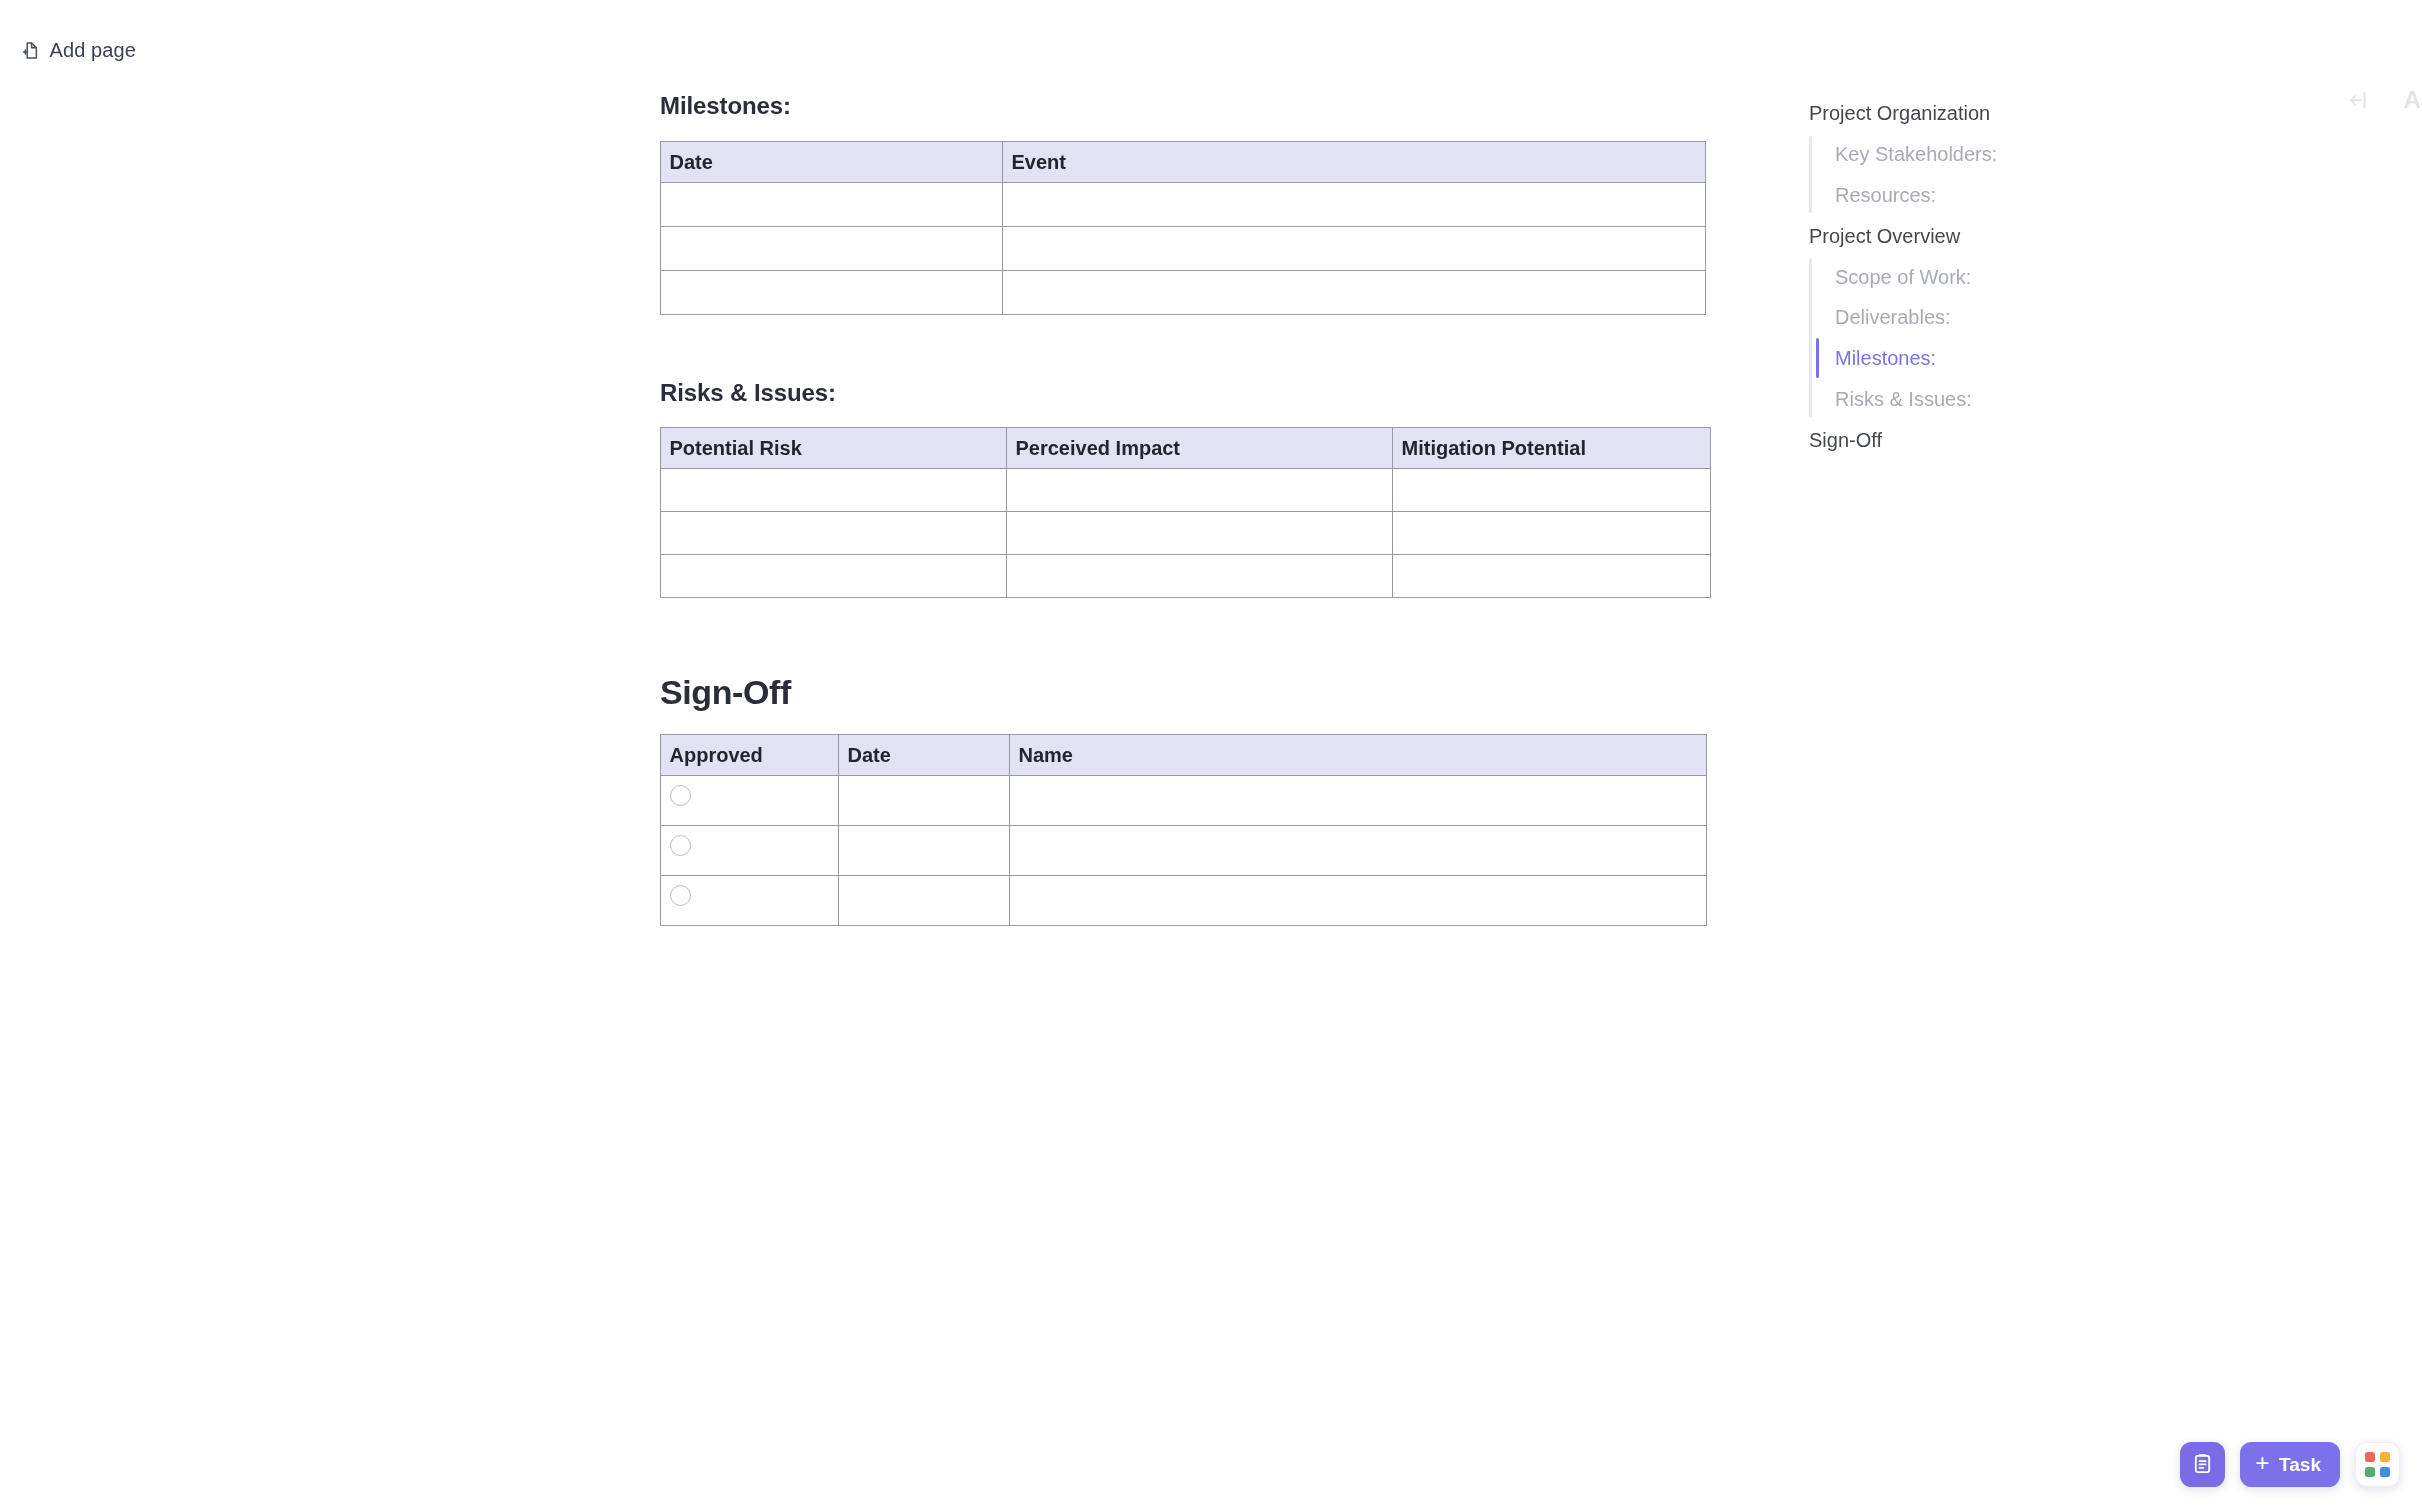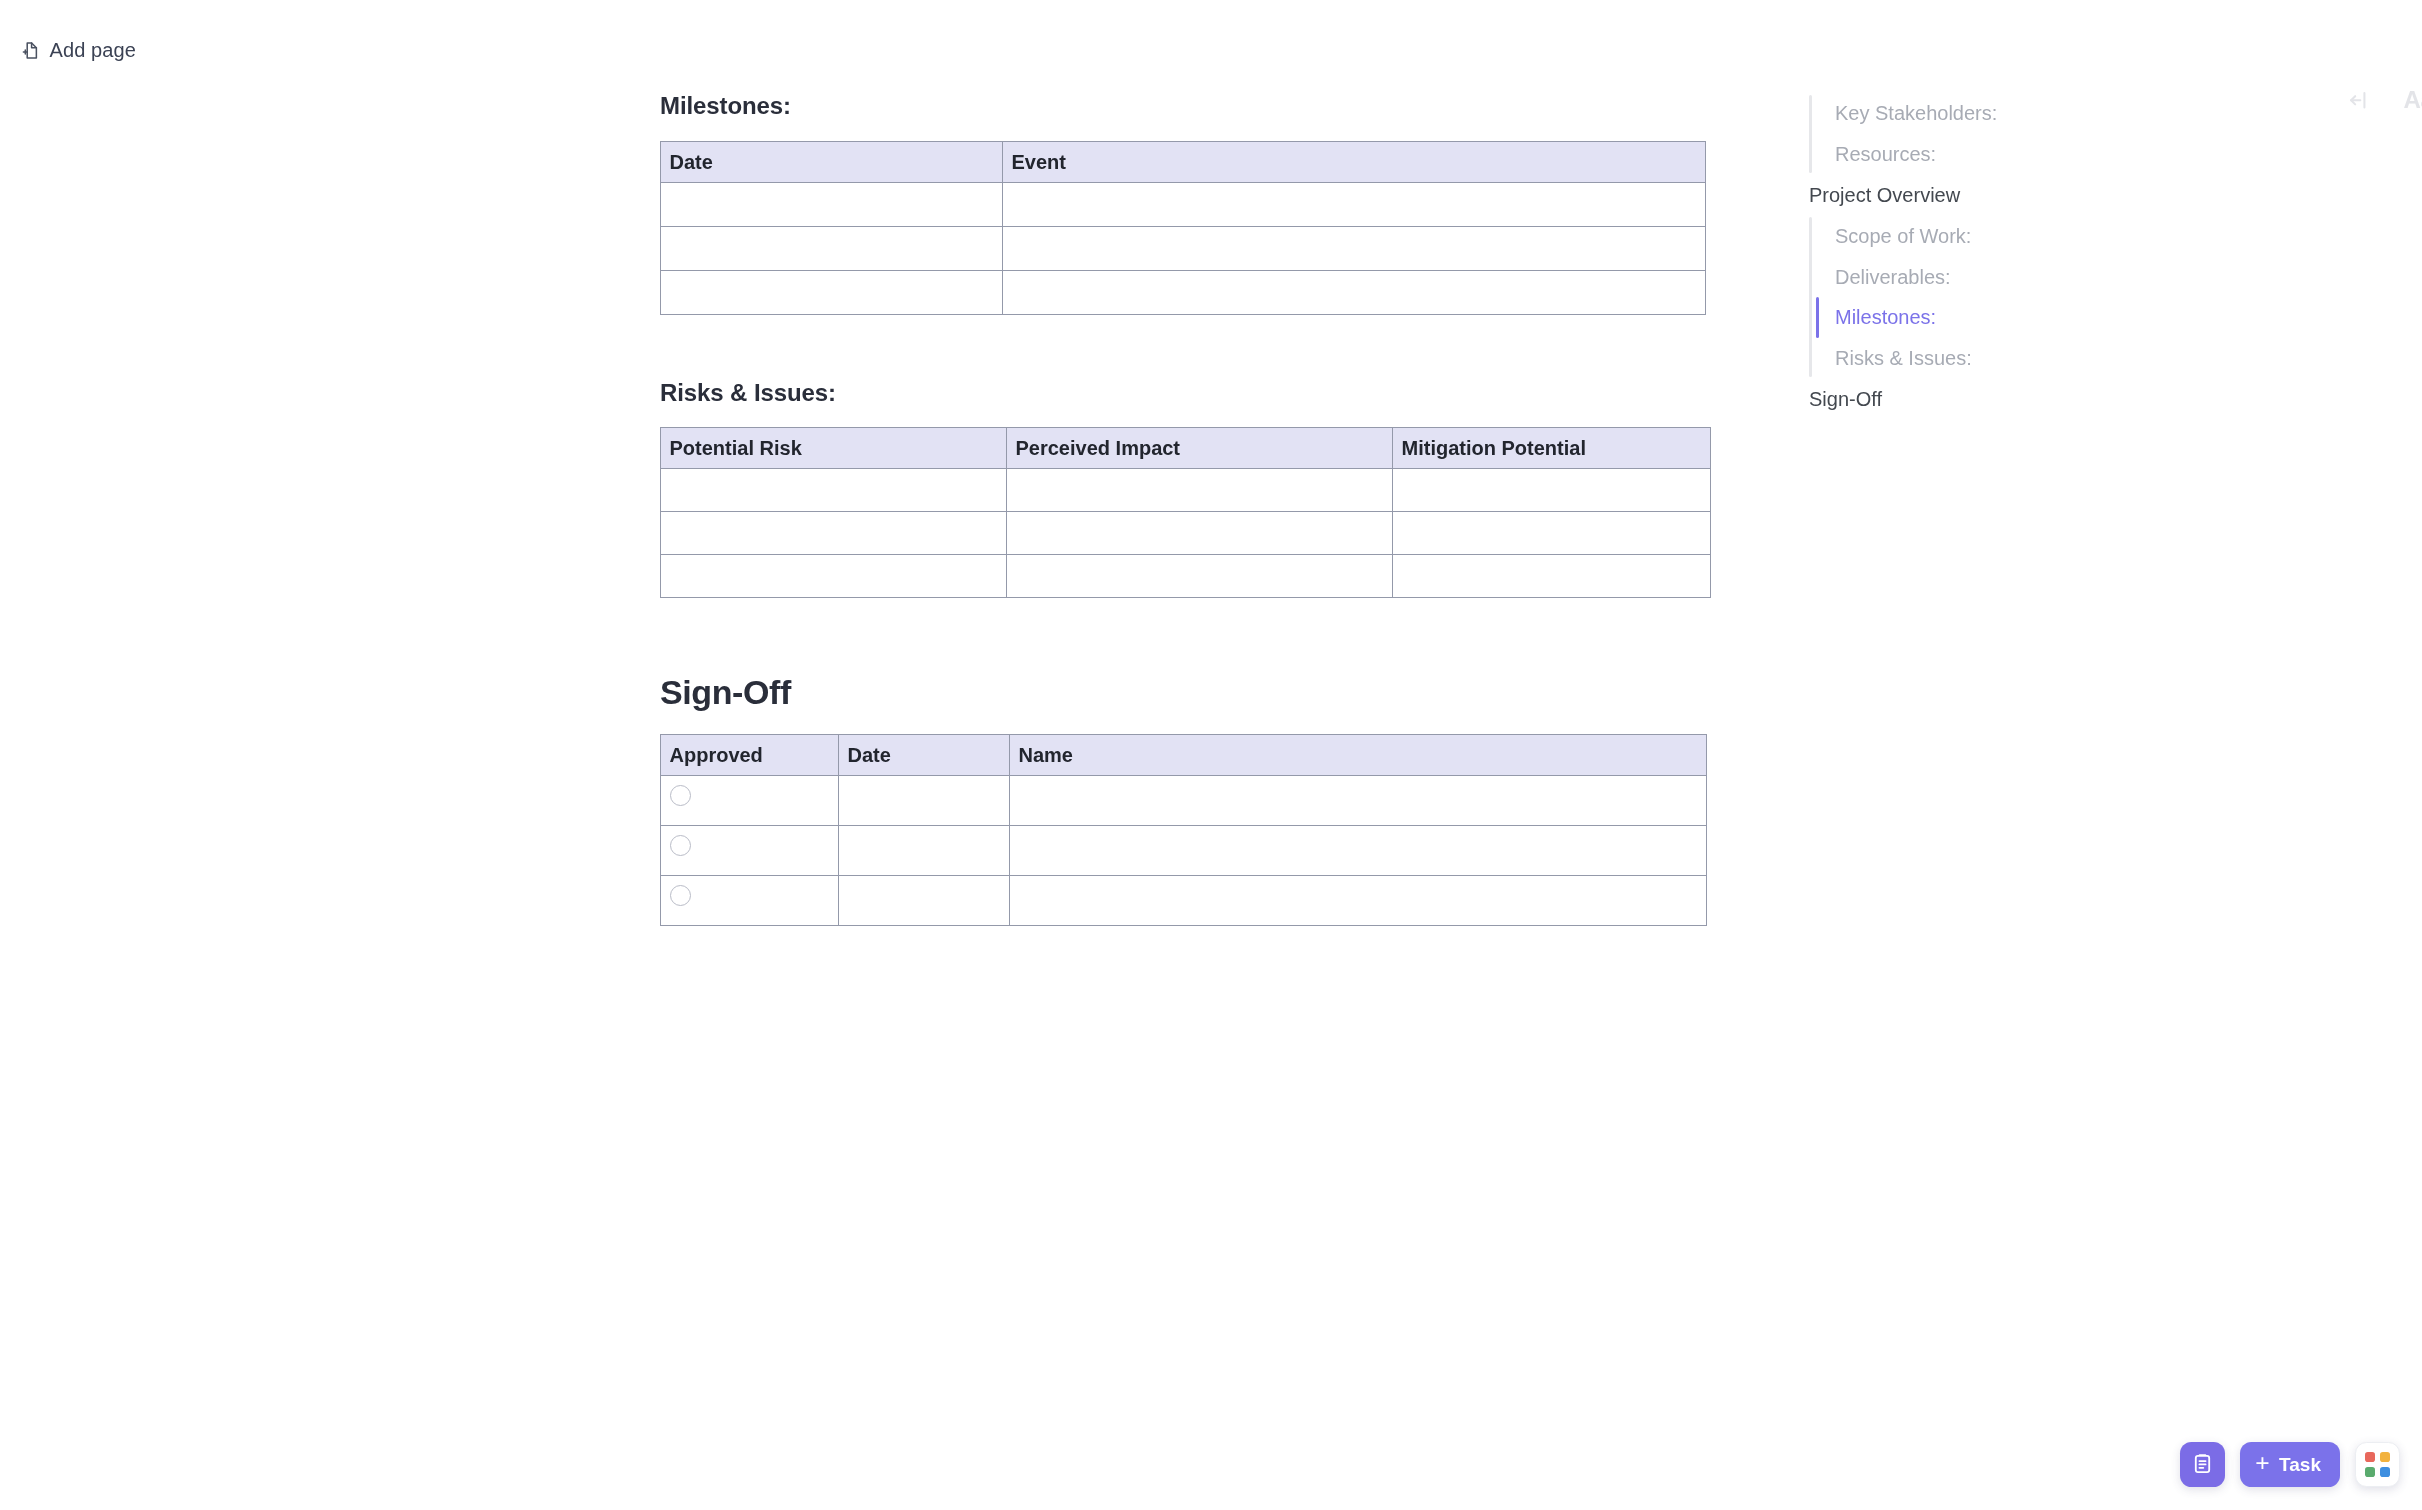--- a/index.html
+++ b/index.html
@@ -370,20 +370,21 @@
           <td></td>
         </tr>
       </tbody>
     </table>
 
   </div>
 
   <nav class="toc">
 
     <div class="toc-group">
+      <div class="toc-top">Project Organization</div>
       <div class="toc-children">
         <div class="toc-item">Key Stakeholders:</div>
         <div class="toc-item">Resources:</div>
       </div>
     </div>
 
     <div class="toc-group">
       <div class="toc-top">Project Overview</div>
       <div class="toc-children">
         <div class="toc-item">Scope of Work:</div>

